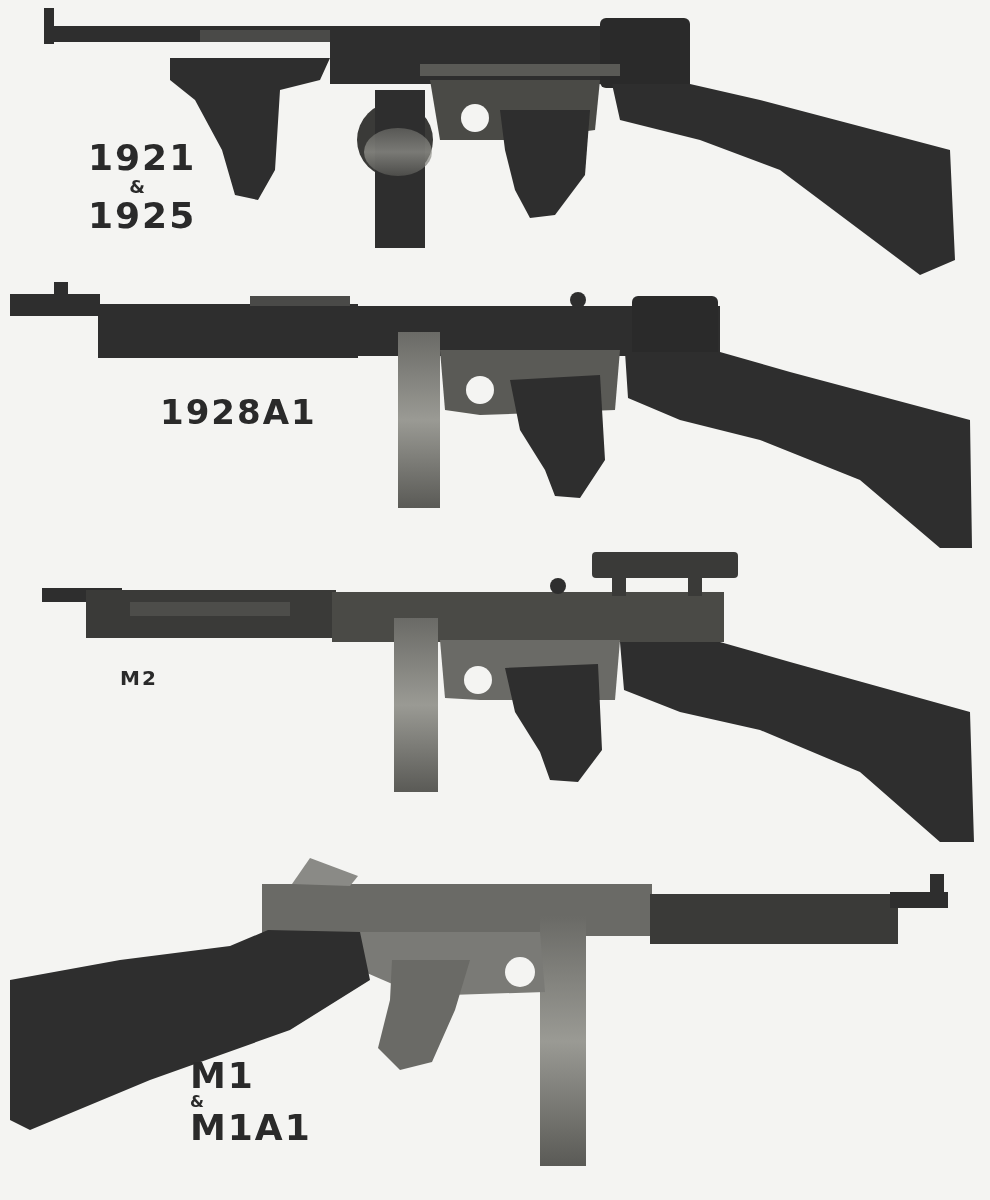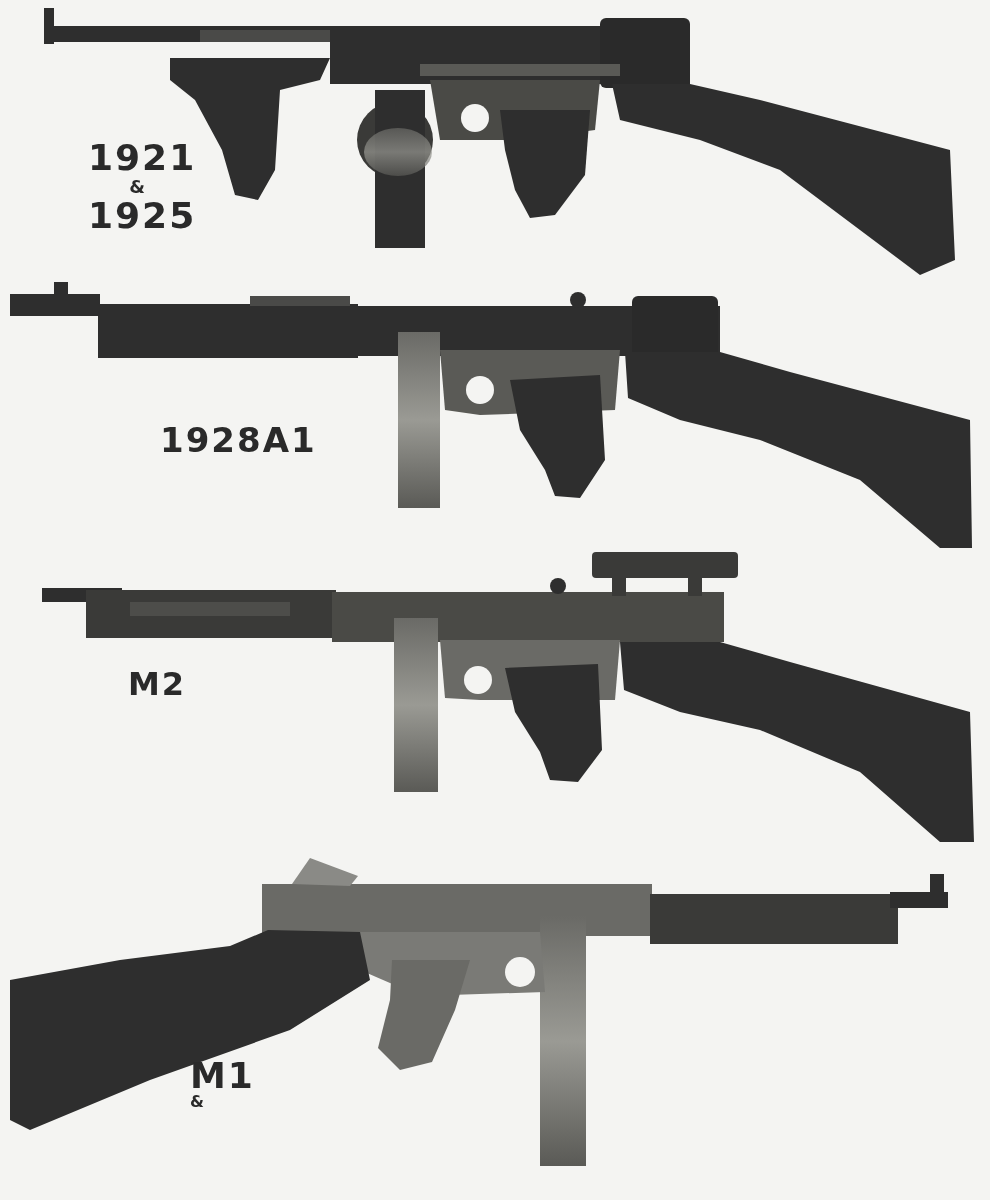--- a/index.html
+++ b/index.html
@@ -1,22 +1,22 @@
 <!DOCTYPE html>
 <html><head>
 <meta charset="utf-8">
 <style>
   html,body{margin:0;padding:0;}
   body{width:990px;height:1200px;background:#f4f4f2;position:relative;overflow:hidden;font-family:"DejaVu Sans",sans-serif;}
   .photo{position:absolute;left:0;top:0;width:990px;height:1200px;}
   .label{position:absolute;font-family:"DejaVu Sans",sans-serif;color:#2a2a2a;font-weight:bold;letter-spacing:2px;line-height:1;}
   .l1{left:88px;top:140px;font-size:36px;text-align:center;width:100px;}
   .l1 .amp{font-size:18px;display:block;margin:2px 0 2px 0;}
-  .l2{left:160px;top:395px;font-size:34px;margin-top:28px;}
-  .l3{left:128px;top:668px;font-size:32px;}
+  .l2{left:160px;top:395px;font-size:34px;}
+  .l3{left:120px;top:668px;font-size:20px;}
   .l4{left:190px;top:1058px;font-size:36px;text-align:left;width:150px;}
   .l4 .amp{font-size:16px;display:block;margin:0;}
 </style>
 </head>
 <body>
 
 <svg class="photo" viewBox="0 0 990 1200" xmlns="http://www.w3.org/2000/svg">
   <defs>
     <linearGradient id="metal" x1="0" y1="0" x2="0" y2="1">
       <stop offset="0" stop-color="#6a6a66"></stop>
@@ -93,13 +93,14 @@
   <span>1925</span>
 </div>
 
 <div class="label l2">1928A1</div>
 
 <div class="label l3">M2</div>
 
 <div class="label l4">
   <span>M1</span>
   <span class="amp">&amp;</span>
+  <span>M1A1</span>
 </div>
 
 </body></html>

